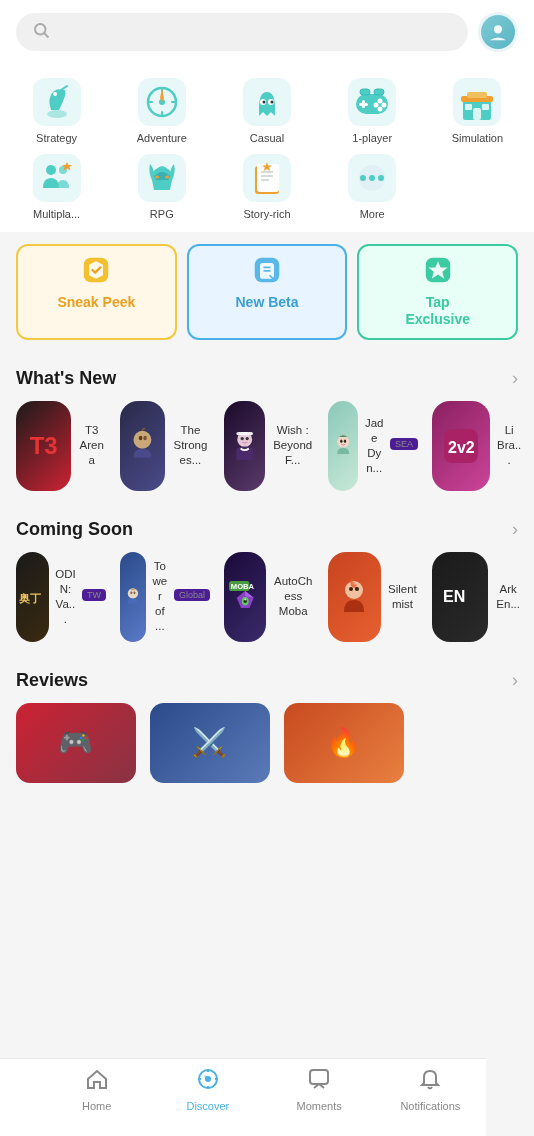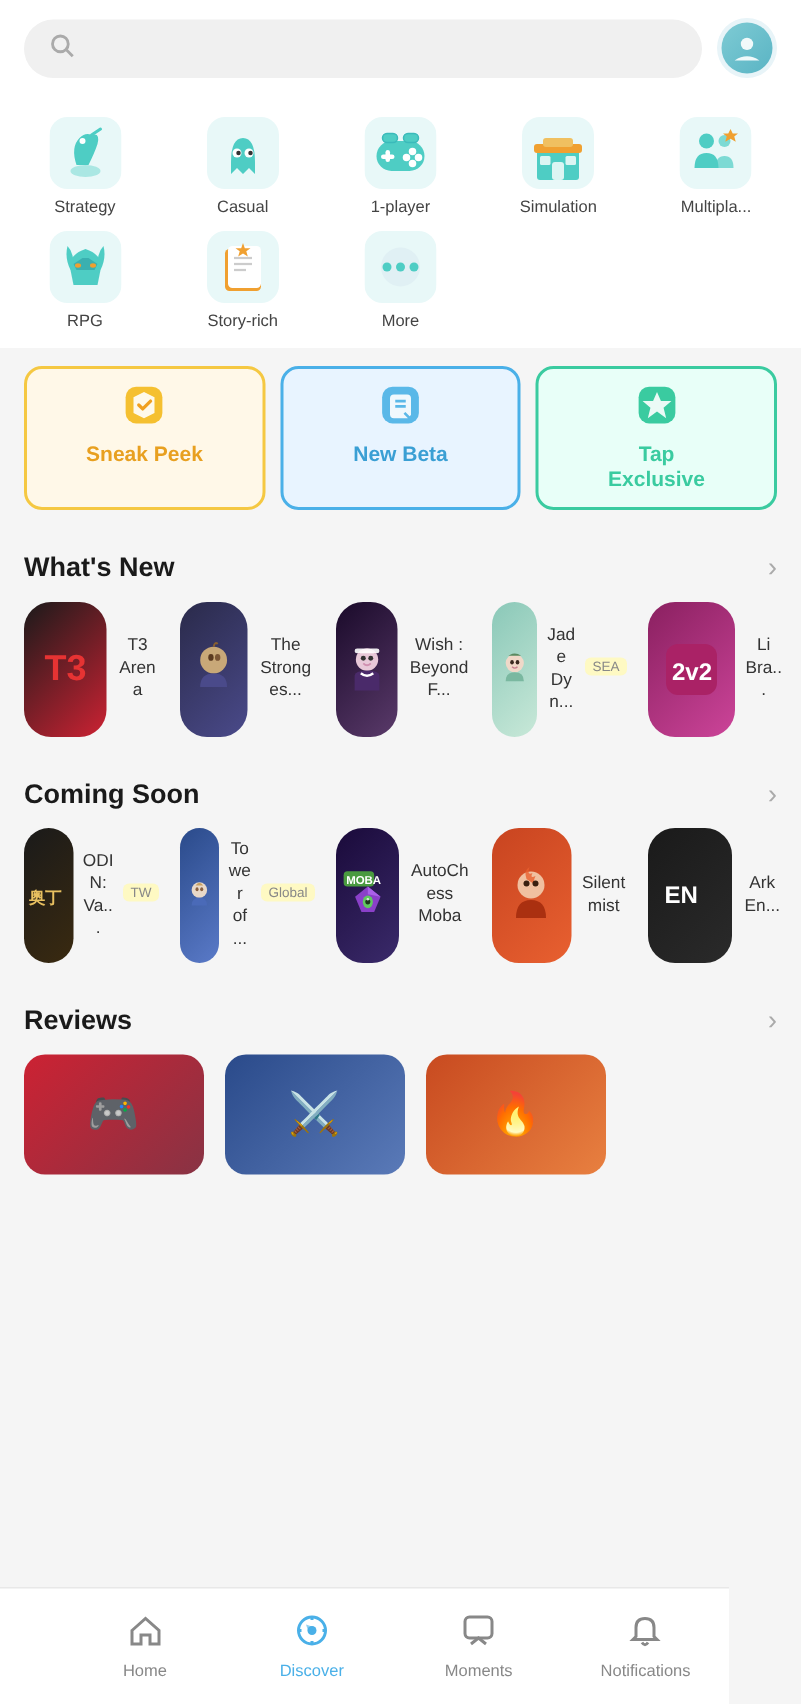--- a/index.html
+++ b/index.html
@@ -181,35 +181,35 @@
       font-size: 11.5px;
       color: #333;
       text-align: center;
       line-height: 1.3;
       max-width: 90px;
       word-break: break-word;
     }
     .tag-badge {
       font-size: 9px;
       color: #888;
-      background: #fef9c3;
+      background: #4c1d95;
       border-radius: 4px;
       padding: 1px 5px;
       margin-top: -4px;
     }
     
     .bottom-nav {
       position: fixed;
       bottom: 0;
       width: 486px;
       height: 78px;
       background: #fff;
       border-top: 1px solid #e8e8e8;
       display: flex;
-      align-items: center;
+      align-items: flex-start;
       padding-left: 41px;
     }
     .nav-item {
       flex: 1;
       display: flex;
       flex-direction: column;
       align-items: center;
       justify-content: center;
       gap: 3px;
       cursor: pointer;
@@ -272,20 +272,35 @@
 
           <ellipse cx="24" cy="36" rx="10" ry="4" fill="#4ecdc4" opacity="0.4"></ellipse>
           <path d="M18 32 Q14 20 20 14 Q24 10 28 12 Q34 10 32 18 Q30 24 26 32Z" fill="#4ecdc4"></path>
           <circle cx="22" cy="16" r="2" fill="#fff"></circle>
           <path d="M28 12 L34 8" stroke="#4ecdc4" stroke-width="2" stroke-linecap="round"></path>
         </svg>
       </div>
       <span class="cat-label">Strategy</span>
     </div>
 
+    <div class="category-item">
+      <div class="cat-icon">
+        <svg viewBox="0 0 48 48" fill="none">
+          <rect width="48" height="48" rx="12" fill="#e8f8f8"></rect>
+          <circle cx="24" cy="24" r="14" stroke="#4ecdc4" stroke-width="2.5"></circle>
+          <circle cx="24" cy="24" r="3" fill="#4ecdc4"></circle>
+          <line x1="24" y1="10" x2="24" y2="14" stroke="#4ecdc4" stroke-width="2" stroke-linecap="round"></line>
+          <line x1="24" y1="34" x2="24" y2="38" stroke="#4ecdc4" stroke-width="2" stroke-linecap="round"></line>
+          <line x1="10" y1="24" x2="14" y2="24" stroke="#4ecdc4" stroke-width="2" stroke-linecap="round"></line>
+          <line x1="34" y1="24" x2="38" y2="24" stroke="#4ecdc4" stroke-width="2" stroke-linecap="round"></line>
+          <path d="M24 10 L26 20 L24 24 L22 20Z" fill="#f0a030"></path>
+        </svg>
+      </div>
+      <span class="cat-label">Adventure</span>
+    </div>
 
     <div class="category-item">
       <div class="cat-icon">
         <svg viewBox="0 0 48 48" fill="none">
           <rect width="48" height="48" rx="12" fill="#e8f8f8"></rect>
 
           <path d="M16 30 Q16 14 24 14 Q32 14 32 30 L32 38 L28 34 L24 38 L20 34 L16 38Z" fill="#4ecdc4"></path>
           <circle cx="20" cy="24" r="3" fill="#fff"></circle>
           <circle cx="28" cy="24" r="3" fill="#fff"></circle>
           <circle cx="21" cy="24" r="1.5" fill="#333"></circle>

